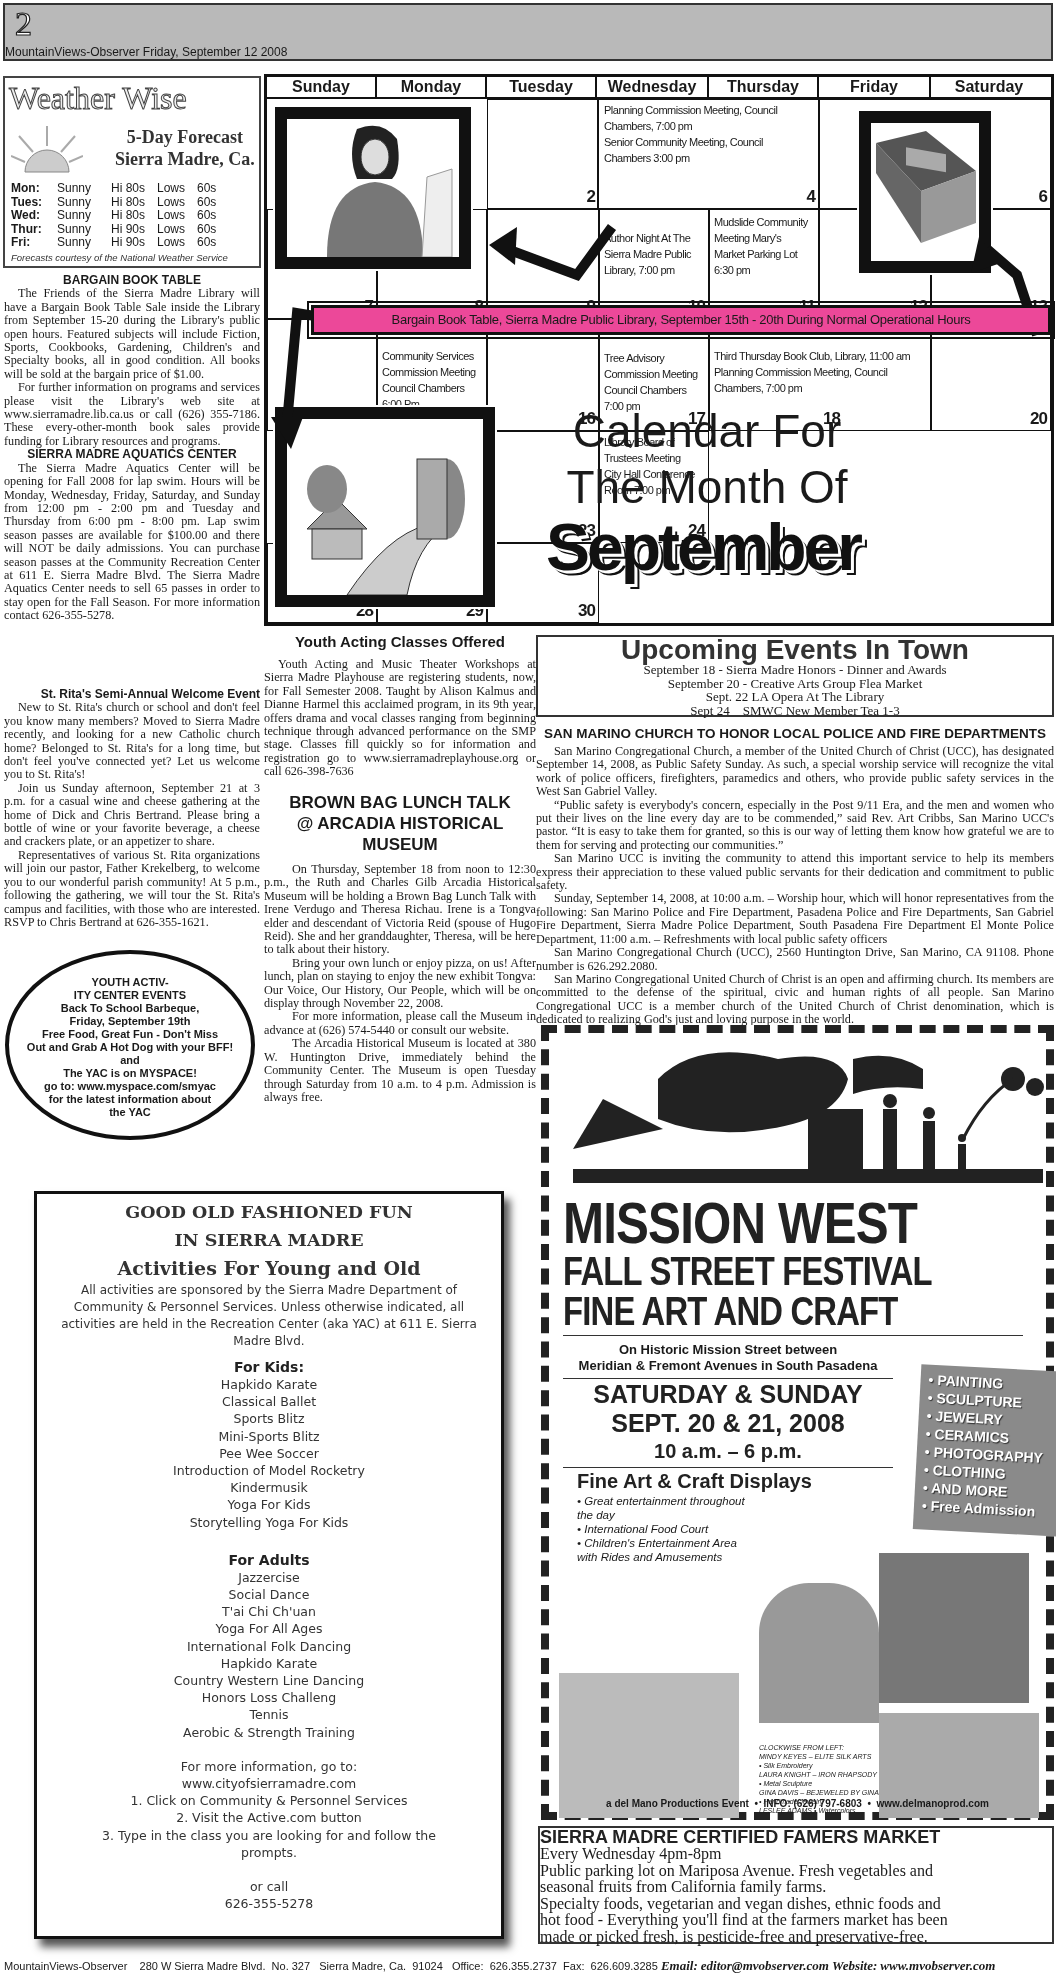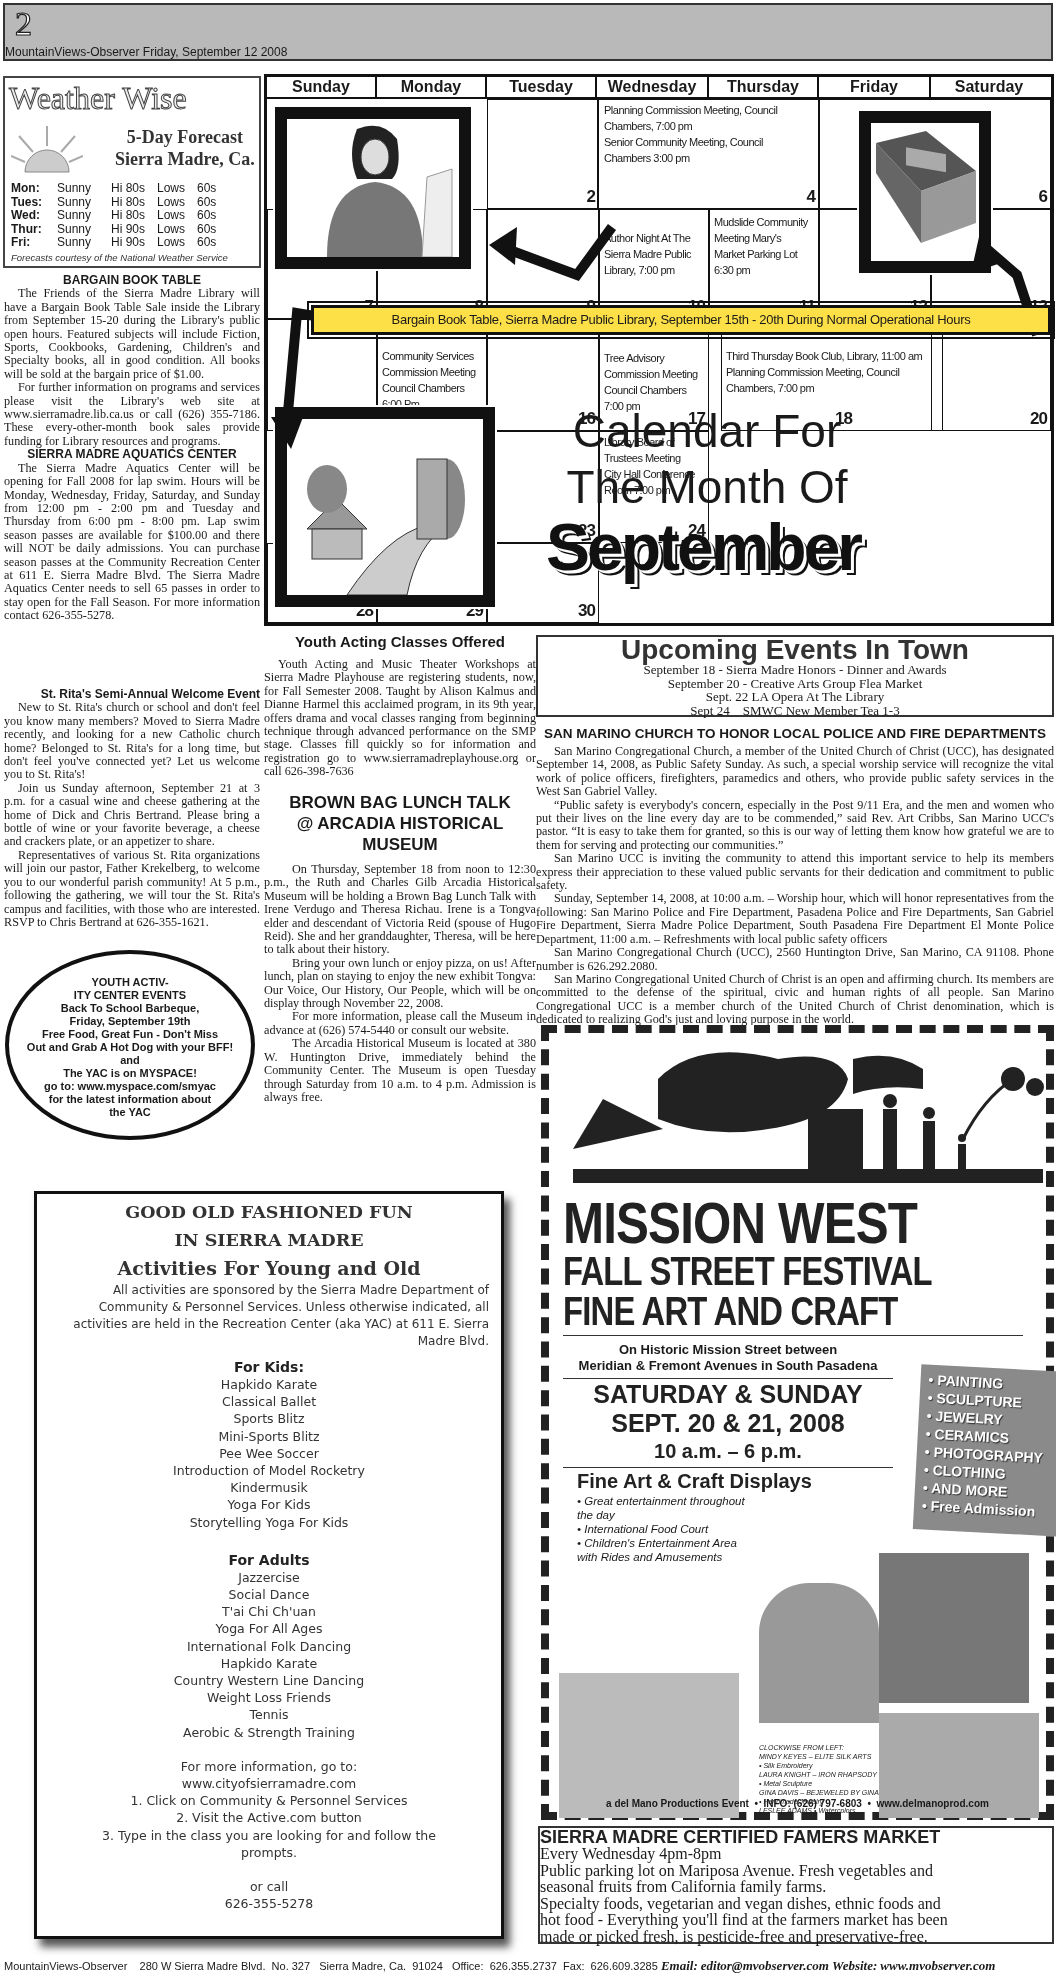--- a/index.html
+++ b/index.html
@@ -25,41 +25,41 @@
 .h-sans{font-family:"Liberation Sans",sans-serif;font-weight:bold;text-align:center;font-size:12px}
 .oval{left:5px;top:950px;width:250px;height:190px;border:4px solid #111;border-radius:50%;text-align:center;font-family:"Liberation Sans",sans-serif;font-weight:bold;font-size:11px;line-height:13px;padding-top:22px}
 .cal{left:264px;top:74px;width:790px;height:552px;border:3px solid #111}
 .cal-head{display:grid;grid-template-columns:110px 110px 110px 112px 110px 112px 116px;height:22px;border-bottom:2px solid #111}
 .cal-head div{font-family:"Liberation Sans",sans-serif;font-weight:bold;font-size:16px;text-align:center;border-right:2px solid #111;line-height:20px}
 .cal-head div:last-child{border-right:none}
 .cell{position:absolute;border:1px solid #111;font-family:"Liberation Sans",sans-serif}
 .num{position:absolute;right:3px;bottom:1px;font-family:"Liberation Sans",sans-serif;font-weight:bold;font-size:17px;letter-spacing:-1px}
 .ev{position:absolute;font-family:"Liberation Sans",sans-serif;font-size:11px;line-height:16px;letter-spacing:-0.5px}
 .imgbox{position:absolute;background:#fff;border:12px solid #111;outline:2px solid #fff}
-.banner{position:absolute;left:44px;top:228px;width:740px;height:30px;border:3px solid #111;background:#fde047;outline:2px solid #111;outline-offset:2px;font-family:"Liberation Sans",sans-serif;font-size:13px;text-align:center;line-height:24px;letter-spacing:-0.3px}
+.banner{position:absolute;left:44px;top:228px;width:740px;height:30px;border:3px solid #111;background:#ec4899;outline:2px solid #111;outline-offset:2px;font-family:"Liberation Sans",sans-serif;font-size:13px;text-align:center;line-height:24px;letter-spacing:-0.3px}
 .calfor{position:absolute;left:290px;top:326px;width:300px;text-align:center;font-family:"Liberation Sans",sans-serif;font-size:46px;line-height:56px}
 .sept{position:absolute;left:276px;top:432px;width:320px;text-align:center;font-family:"Liberation Sans",sans-serif;font-weight:bold;font-size:66px;letter-spacing:-3px;color:#111;text-shadow:3px 3px 0 #fff,5px 5px 0 #111}
 .midcol{left:264px;width:272px;font-size:12.2px;line-height:13.4px;text-align:justify}
 .midcol p{text-indent:14px}
 .upcoming{left:536px;top:635px;width:518px;height:82px;border:2px solid #333;text-align:center}
 .upcoming .t{font-family:"Liberation Sans",sans-serif;font-weight:bold;font-size:28px;line-height:26px;color:#333}
 .upcoming .l{font-size:13px;line-height:13.5px}
 .rightcol{left:536px;width:518px;font-size:12.2px;line-height:13.4px;text-align:justify}
 .rightcol p{text-indent:18px}
 .fest{left:541px;top:1025px;width:513px;height:795px;border:8px dashed #222;background:#fff}
 .fest .inner{position:absolute;left:0;top:0;right:0;bottom:0;padding:0 14px}
 .mw1{font-family:"Liberation Sans",sans-serif;font-weight:bold;font-size:58px;line-height:56px;letter-spacing:-1px;transform:scaleX(0.85);transform-origin:left;white-space:nowrap;color:#222}
 .mw2{font-family:"Liberation Sans",sans-serif;font-weight:bold;font-size:40px;line-height:40px;letter-spacing:-1px;transform:scaleX(0.82);transform-origin:left;white-space:nowrap;color:#222}
 .fest-list{position:absolute;left:368px;top:335px;width:150px;height:165px;background:#8a8a8a;transform:rotate(3deg);padding:6px 8px;font-family:"Liberation Sans",sans-serif;font-weight:bold;font-size:14px;line-height:18px;color:#fff;text-shadow:1px 1px 1px #333}
 .farmers{left:538px;top:1826px;width:516px;height:118px;border:2px solid #333;}
 .farmers .t{font-family:"Liberation Sans",sans-serif;font-weight:bold;font-size:18px;line-height:18px;color:#222}
 .farmers .l{font-family:"Liberation Serif",serif;font-size:16px;line-height:16.5px}
 .fun{left:34px;top:1191px;width:470px;height:748px;border:3px solid #111;box-shadow:6px 8px 8px #555;background:#fff;text-align:center;font-family:"DejaVu Sans",sans-serif}
 .fun .t1{font-family:"DejaVu Serif",serif;font-weight:bold;font-size:17.5px;line-height:28px;color:#333}
-.fun .intro{text-align:right;font-size:12px;line-height:17px;padding:0 12px;color:#333}
+.fun .intro{text-align:center;font-size:12px;line-height:17px;padding:0 12px;color:#333}
 .fun .sh{font-weight:bold;font-size:14px;line-height:18px;margin-top:14px;color:#222}
 .fun .it{font-size:12.5px;line-height:17.2px;color:#333}
 .footer{left:4px;top:1958px;width:1050px;font-family:"Liberation Sans",sans-serif;font-size:11px;white-space:nowrap}
 .footer .em{font-family:"Liberation Serif",serif;font-weight:bold;font-style:italic;font-size:13px}
 </style>
 </head>
 <body>
 
 <div class="abs header">
   <div class="abs pagenum">2</div>
@@ -228,21 +228,21 @@
     </div>
   <div class="cell" style="left:332px;top:242px;width:110px;height:112px">
     <div class="ev" style="left:4px;top:30px">
         <div>Tree Advisory</div>
         <div>Commission Meeting</div>
         <div>Council Chambers</div>
         <div>7:00 pm</div>
       </div>
     <span class="num">17</span>
   </div>
-  <div class="cell" style="left:454px;top:242px;width:222px;height:112px">
+  <div class="cell" style="left:442px;top:242px;width:222px;height:112px">
     <div class="ev" style="left:4px;top:28px">
         <div>Third Thursday Book Club, Library, 11:00 am</div>
         <div>Planning Commission Meeting, Council</div>
         <div>Chambers, 7:00 pm</div>
       </div>
     <span class="num" style="right:90px">18</span>
   </div>
   <div class="cell" style="left:664px;top:242px;width:120px;height:112px">
       <span class="num">20</span>
     </div>
@@ -447,21 +447,21 @@
   </div>
   <div class="sh" style="margin-top:20px">For Adults</div>
   <div>
     <div class="it">Jazzercise</div>
       <div class="it">Social Dance</div>
       <div class="it">T'ai Chi Ch'uan</div>
       <div class="it">Yoga For All Ages</div>
       <div class="it">International Folk Dancing</div>
       <div class="it">Hapkido Karate</div>
       <div class="it">Country Western Line Dancing</div>
-      <div class="it">Weight Loss Friends</div>
+      <div class="it">Honors Loss Challeng</div>
       <div class="it">Tennis</div>
       <div class="it">Aerobic &amp; Strength Training</div>
   </div>
   <div class="it" style="margin-top:17px">For more information, go to:</div>
   <div class="it">www.cityofsierramadre.com</div>
   <div class="it">1.  Click on Community &amp; Personnel Services</div>
   <div class="it">2.  Visit the Active.com button</div>
   <div class="it" style="padding:0 40px">3.  Type in the class you are looking for and follow the prompts.</div>
   <div class="it" style="margin-top:17px">or call</div>
   <div class="it">626-355-5278</div>

